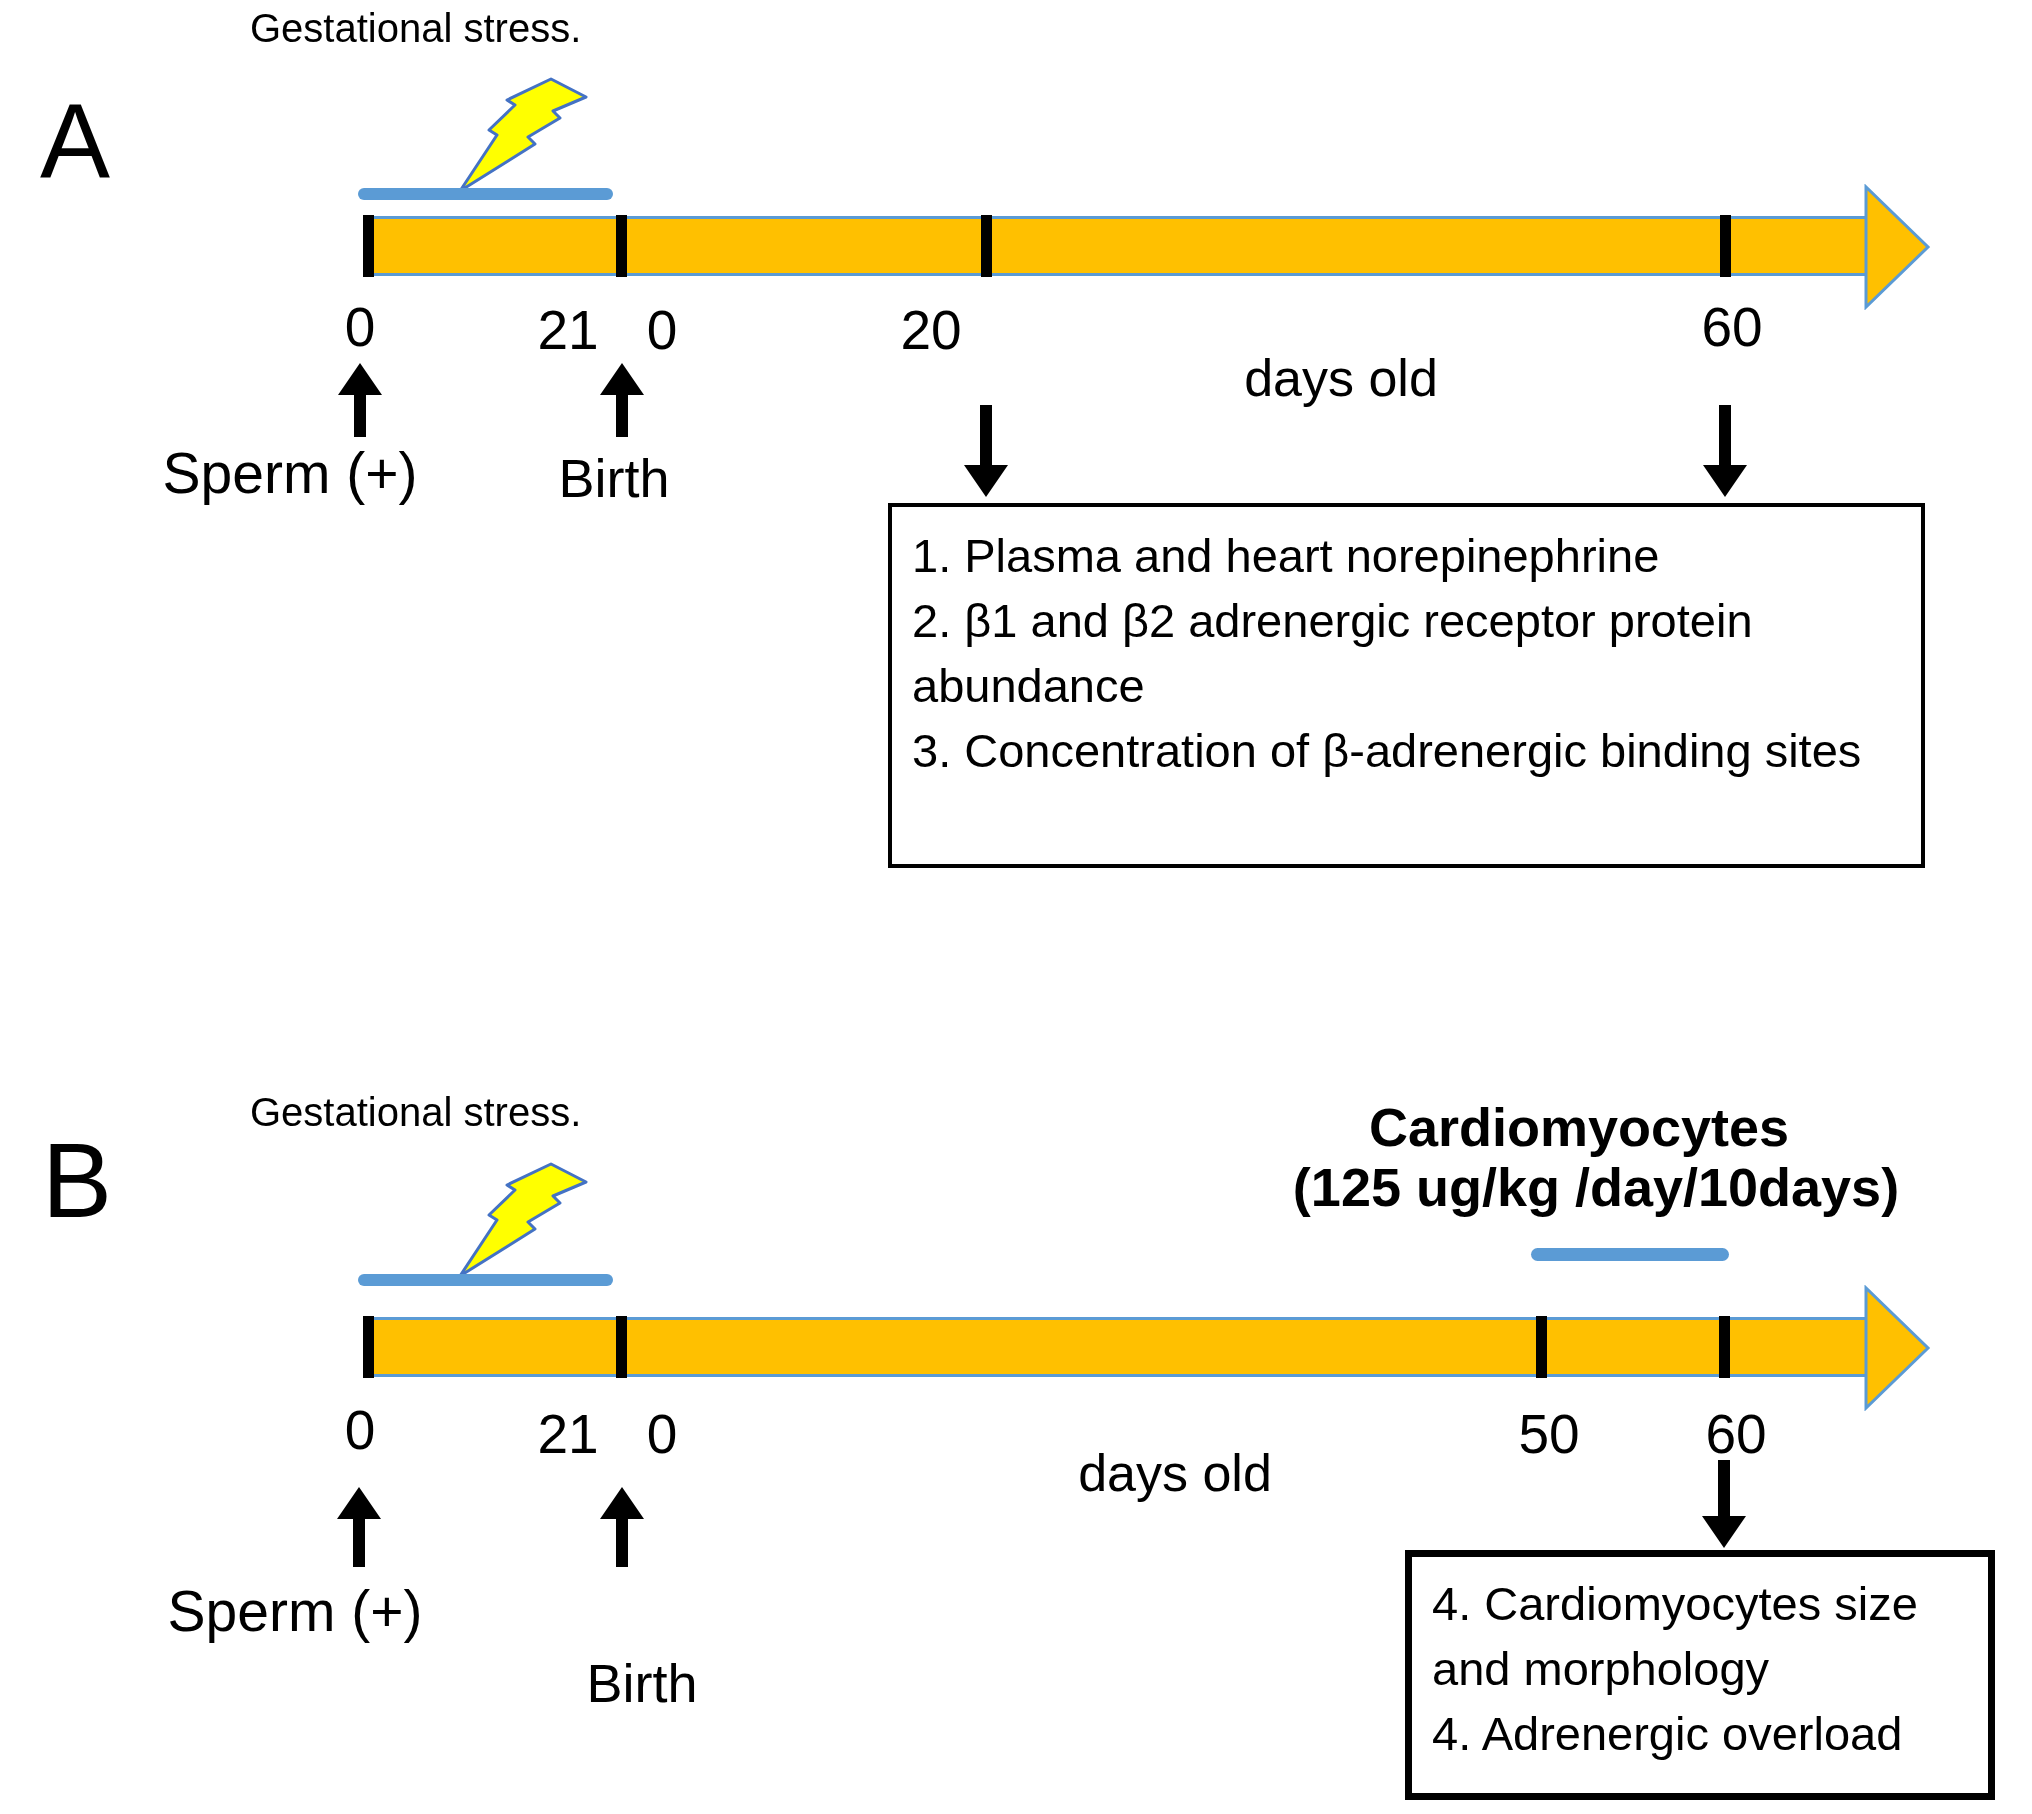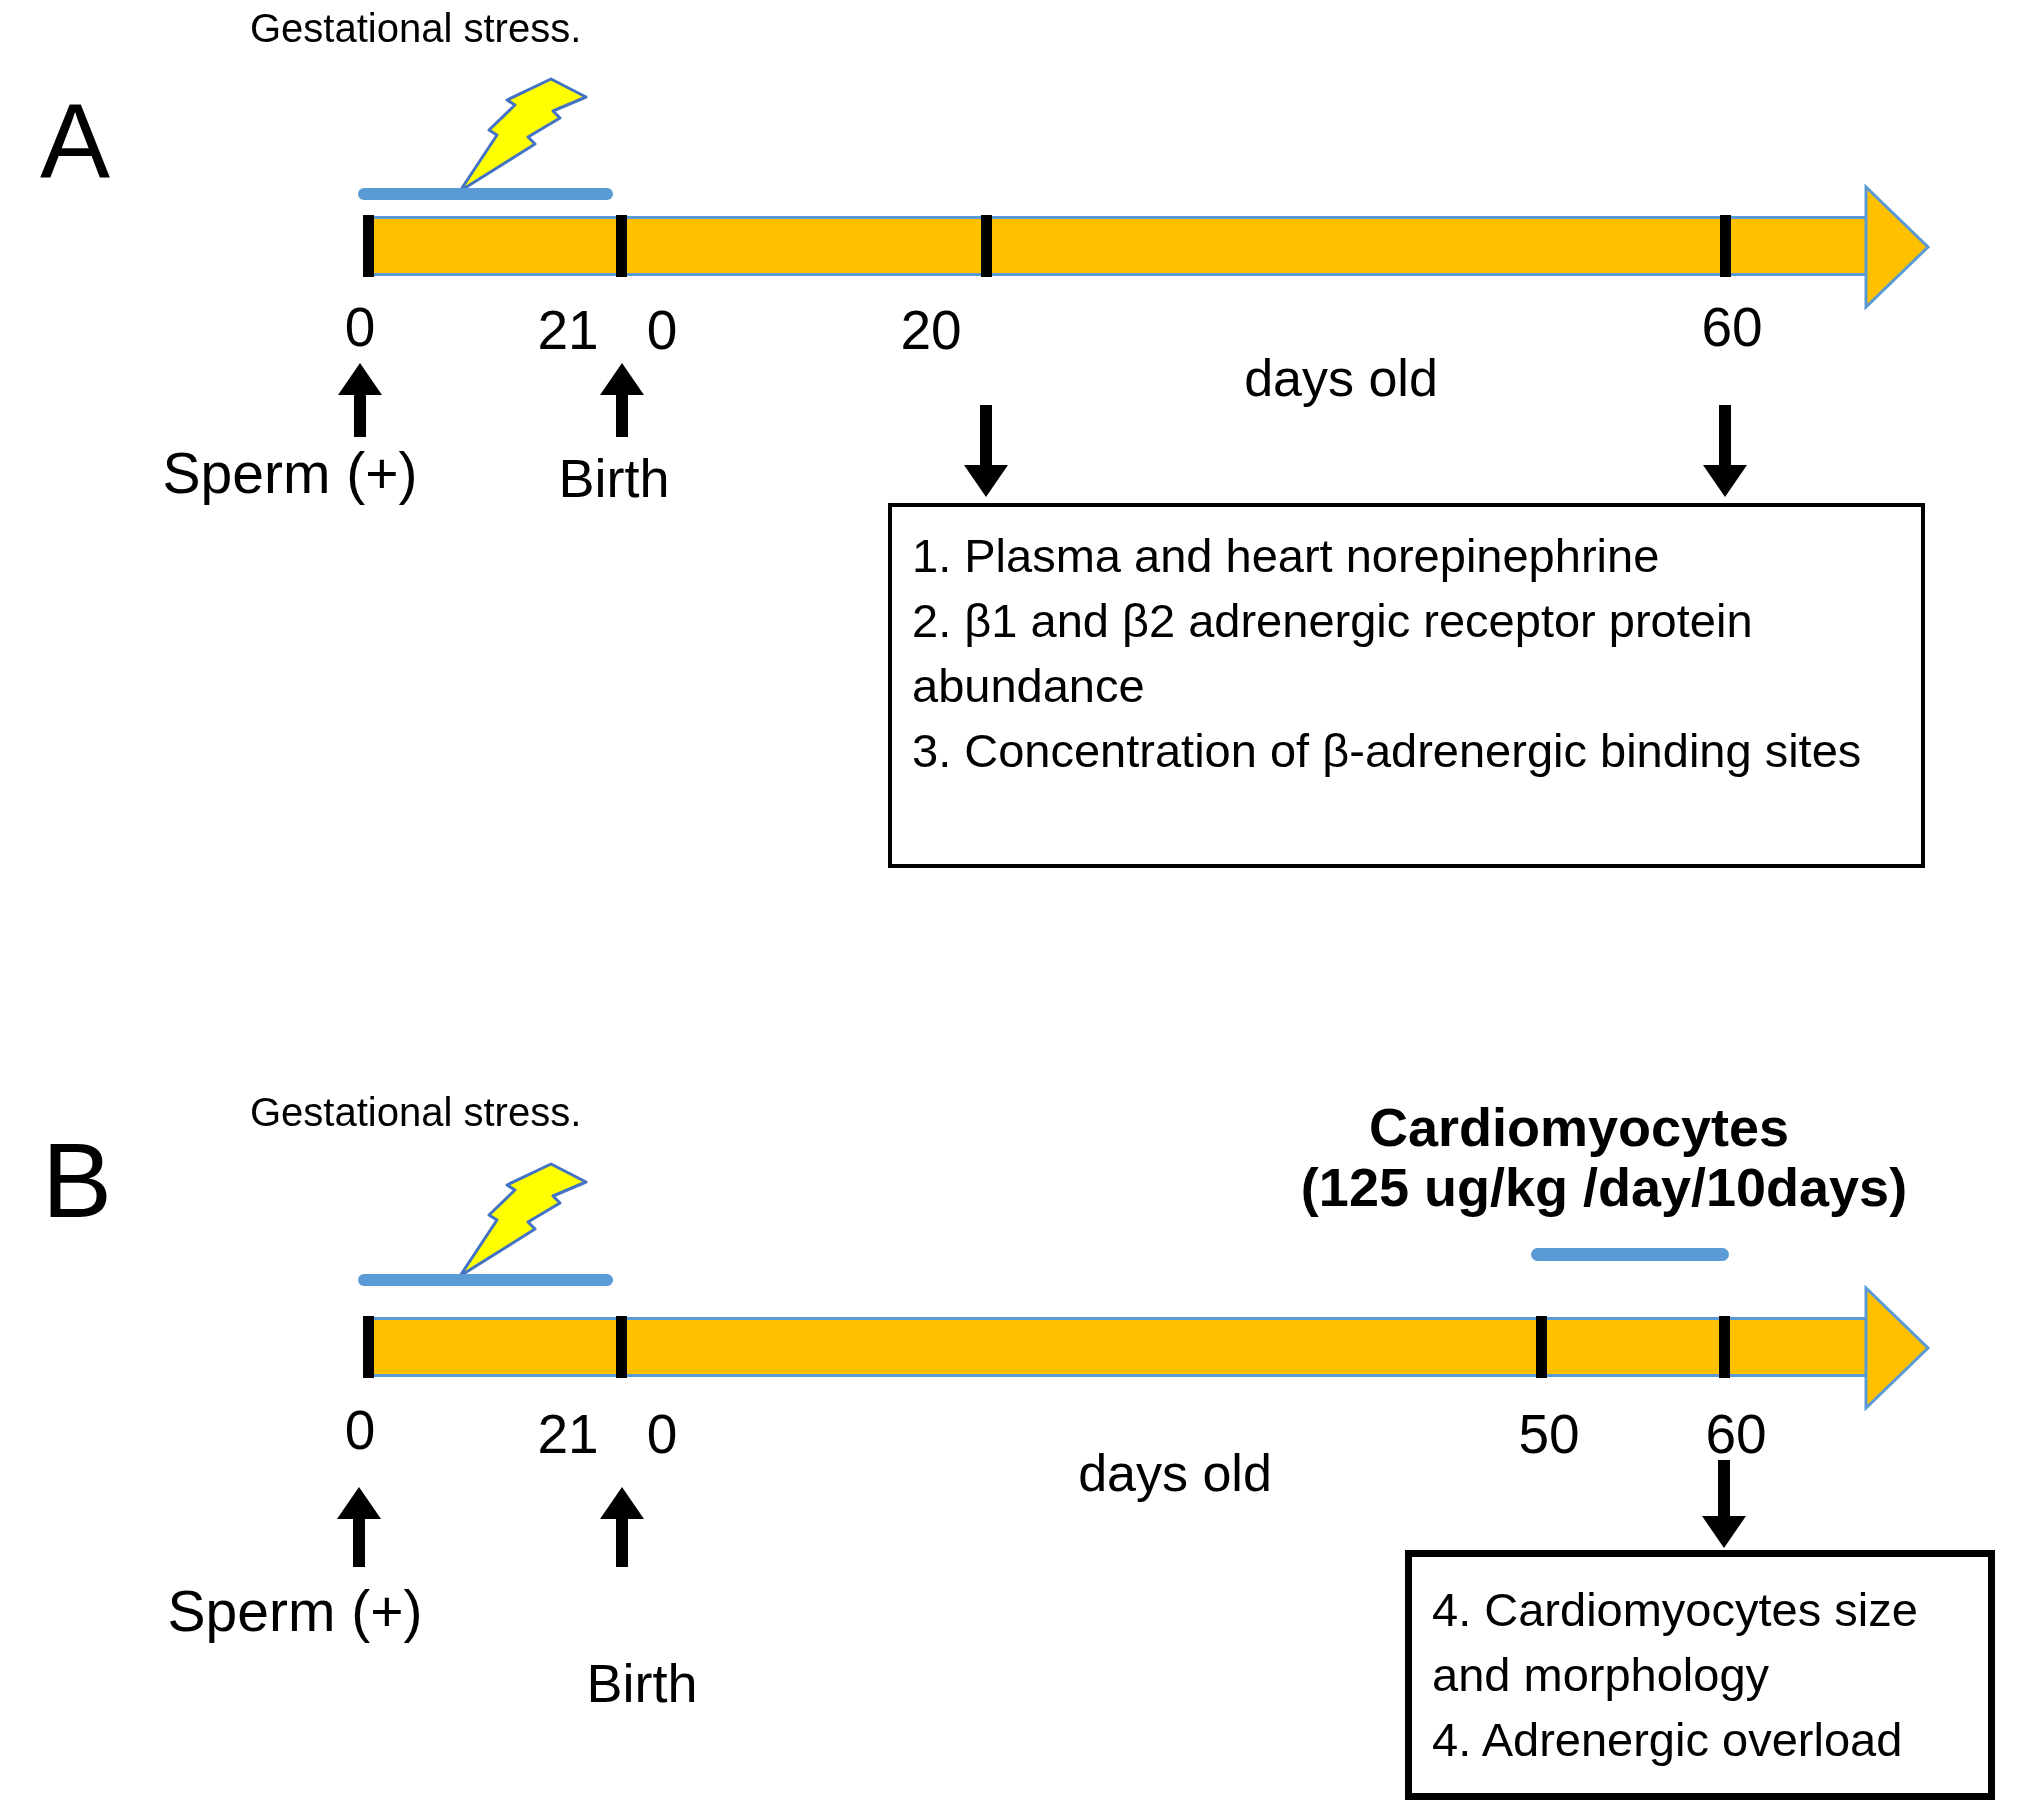--- a/index.html
+++ b/index.html
@@ -29,21 +29,21 @@
   .uarrow .head{width:0;height:0;border-left:22px solid transparent;border-right:22px solid transparent;border-bottom:32px solid #000;}
   .uarrow .shaft{width:12px;background:#000;}
   .darrow .head{width:0;height:0;border-left:22px solid transparent;border-right:22px solid transparent;border-top:32px solid #000;}
   .darrow .shaft{width:12px;background:#000;}
   .note-box{
     background:#fff;border:4px solid #000;
     box-sizing:border-box;
     padding:16px 20px;
     font-size:47px;line-height:65px;
   }
-  .note-box.thick{border-width:7px;padding:20px 20px;}
+  .note-box.thick{border-width:7px;padding:14px 20px;}
   .bolt-svg,.arrowhead-svg{display:block;}
 </style>
 </head>
 <body>
 
 <div class="abs panel-letter" style="left:40px;top:88px;">A</div>
 
 <div class="abs stress-title" style="left:250px;top:6px;">Gestational stress.</div>
 
 <svg class="abs bolt-svg" style="left:452px;top:76px;" width="140" height="117" viewBox="0 0 140 117">
@@ -95,21 +95,21 @@
   <div>1. Plasma and heart norepinephrine</div>
   <div>2. β1 and β2 adrenergic receptor protein abundance</div>
   <div>3. Concentration of β-adrenergic binding sites</div>
 </div>
 
 <div class="abs panel-letter" style="left:42px;top:1128px;">B</div>
 
 <div class="abs stress-title" style="left:250px;top:1090px;">Gestational stress.</div>
 
 <div class="abs iso-title" style="left:1579px;top:1096px;">Cardiomyocytes</div>
-<div class="abs iso-title" style="left:1596px;top:1156px;margin-left:8px;">(125 ug/kg /day/10days)</div>
+<div class="abs iso-title" style="left:1596px;top:1156px;">(125 ug/kg /day/10days)</div>
 
 <svg class="abs bolt-svg" style="left:452px;top:1161px;" width="140" height="117" viewBox="0 0 140 117">
   <polygon points="8,115 45,59 37,54 63,29 55,24 99,3 134,21 101,35 108,42 76,61 83,68" fill="#FFFF00" stroke="#4472C4" stroke-width="3" stroke-linejoin="round"></polygon>
 </svg>
 
 <div class="abs gest-line" style="left:358px;top:1274px;width:255px;"></div>
 
 <div class="abs iso-line" style="left:1531px;top:1248px;width:198px;"></div>
 
 <div class="abs timeline-bar" style="left:363px;top:1317px;width:1501px;"></div>

